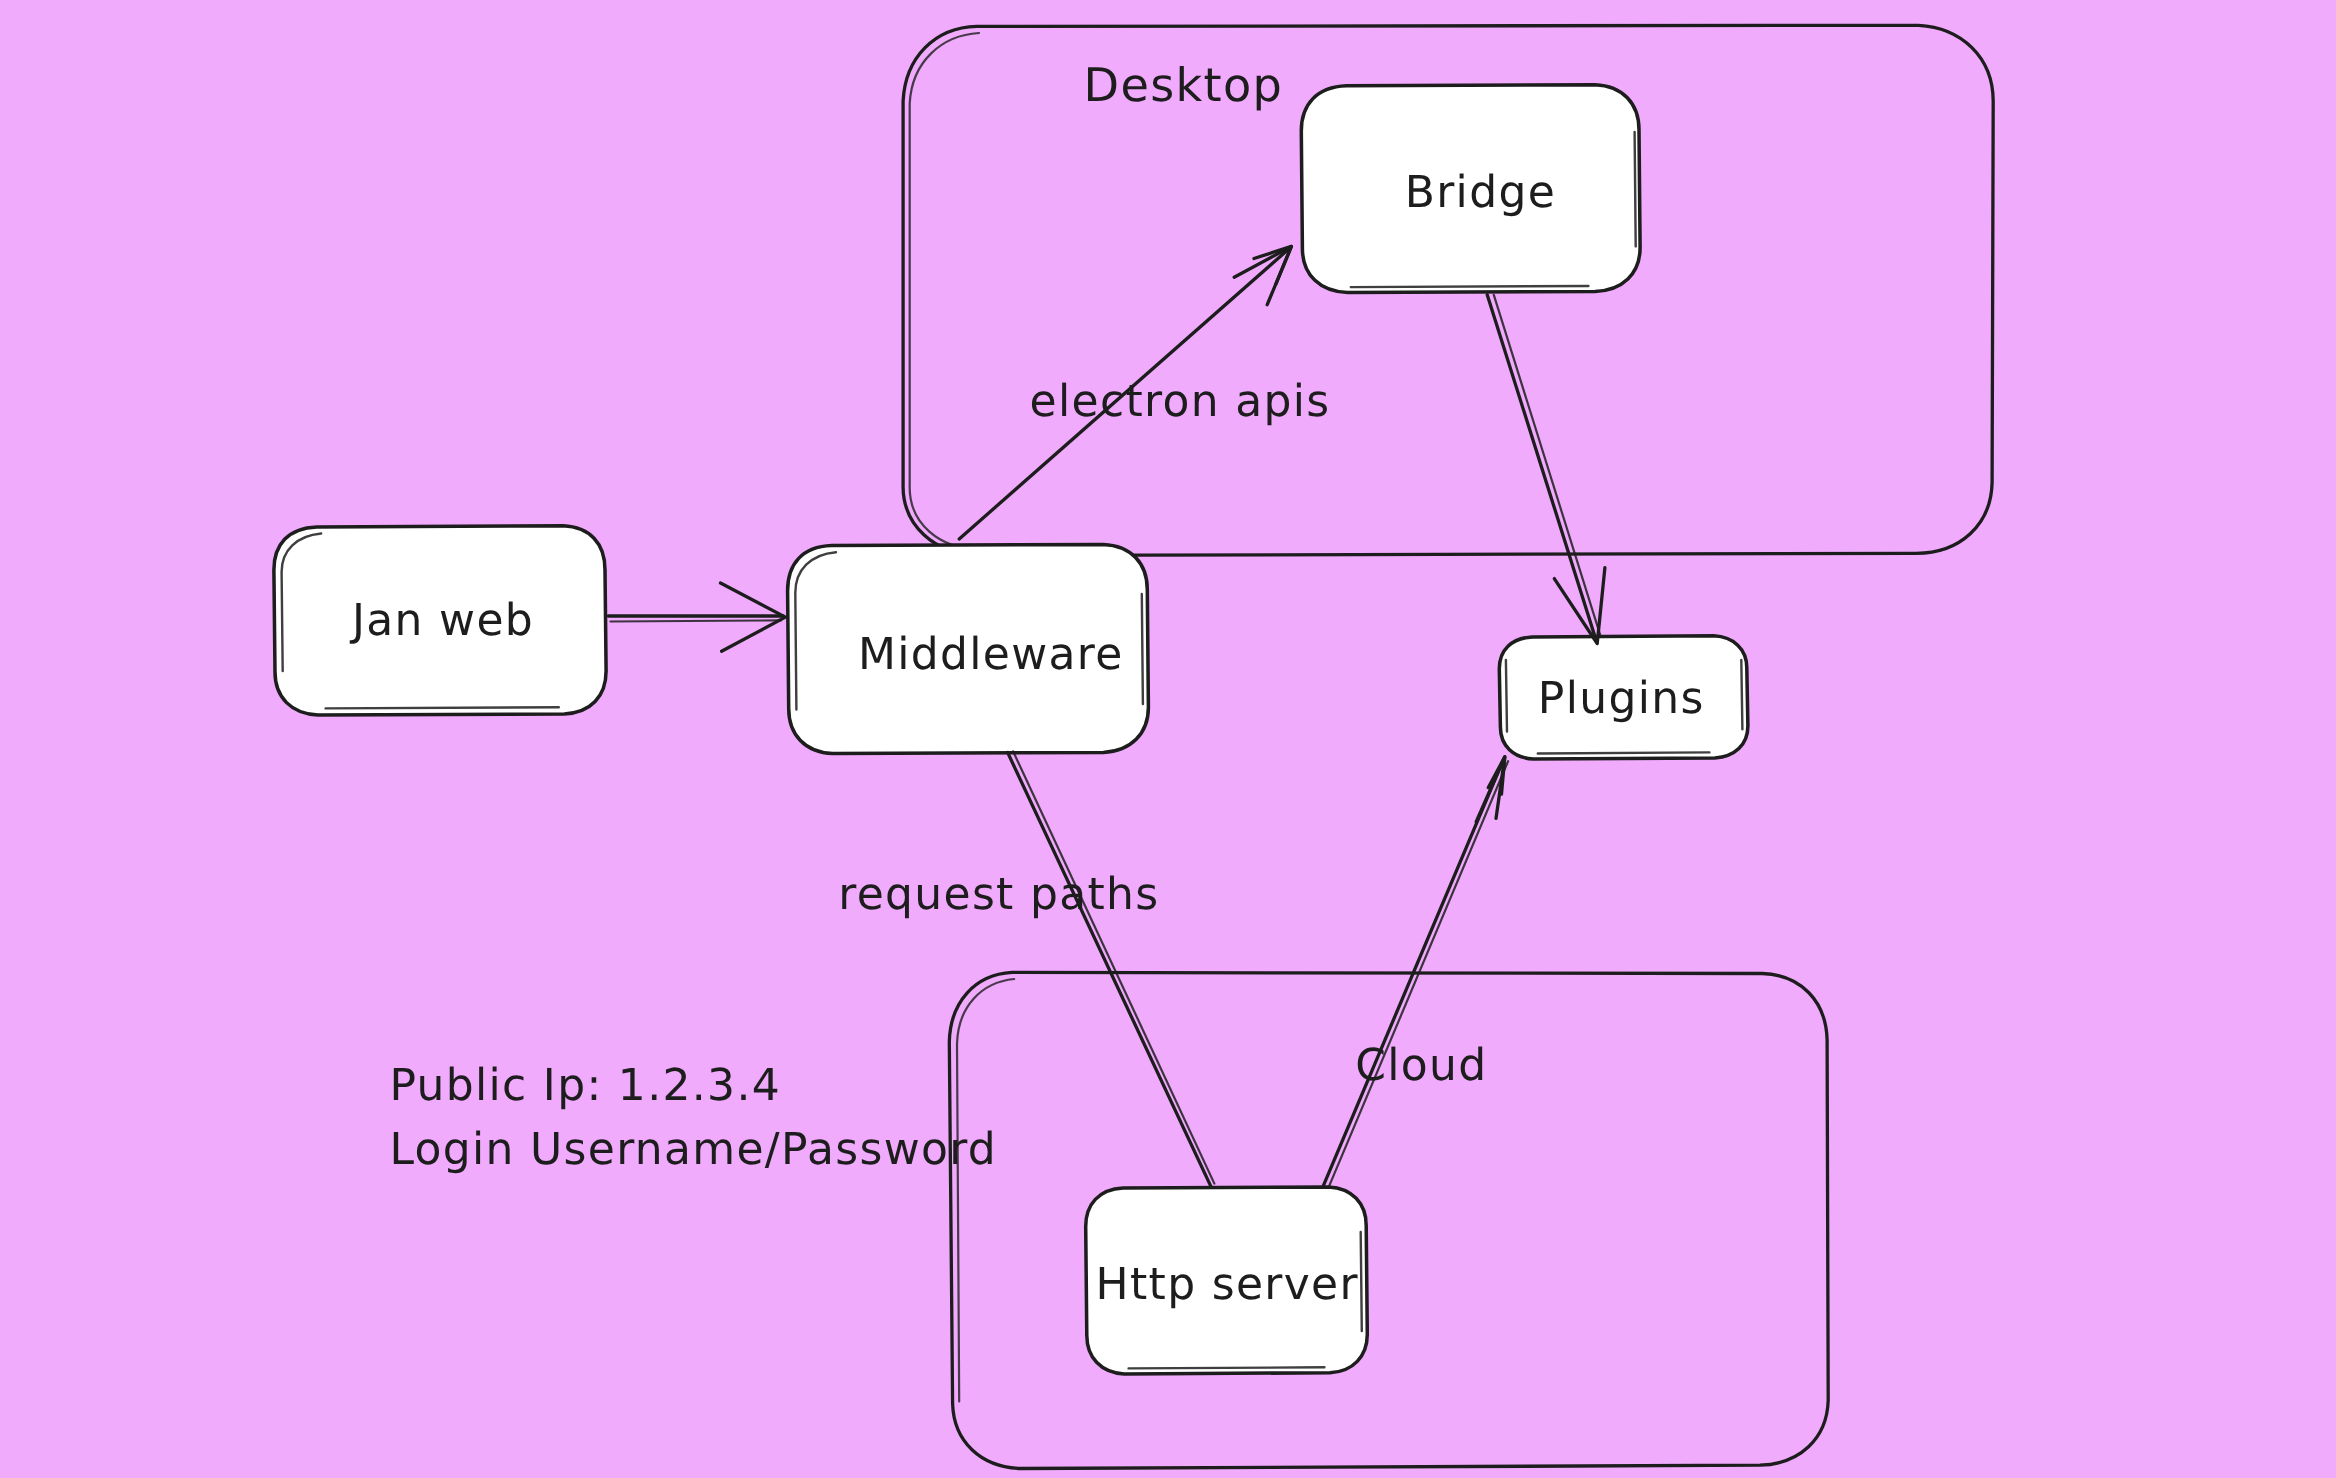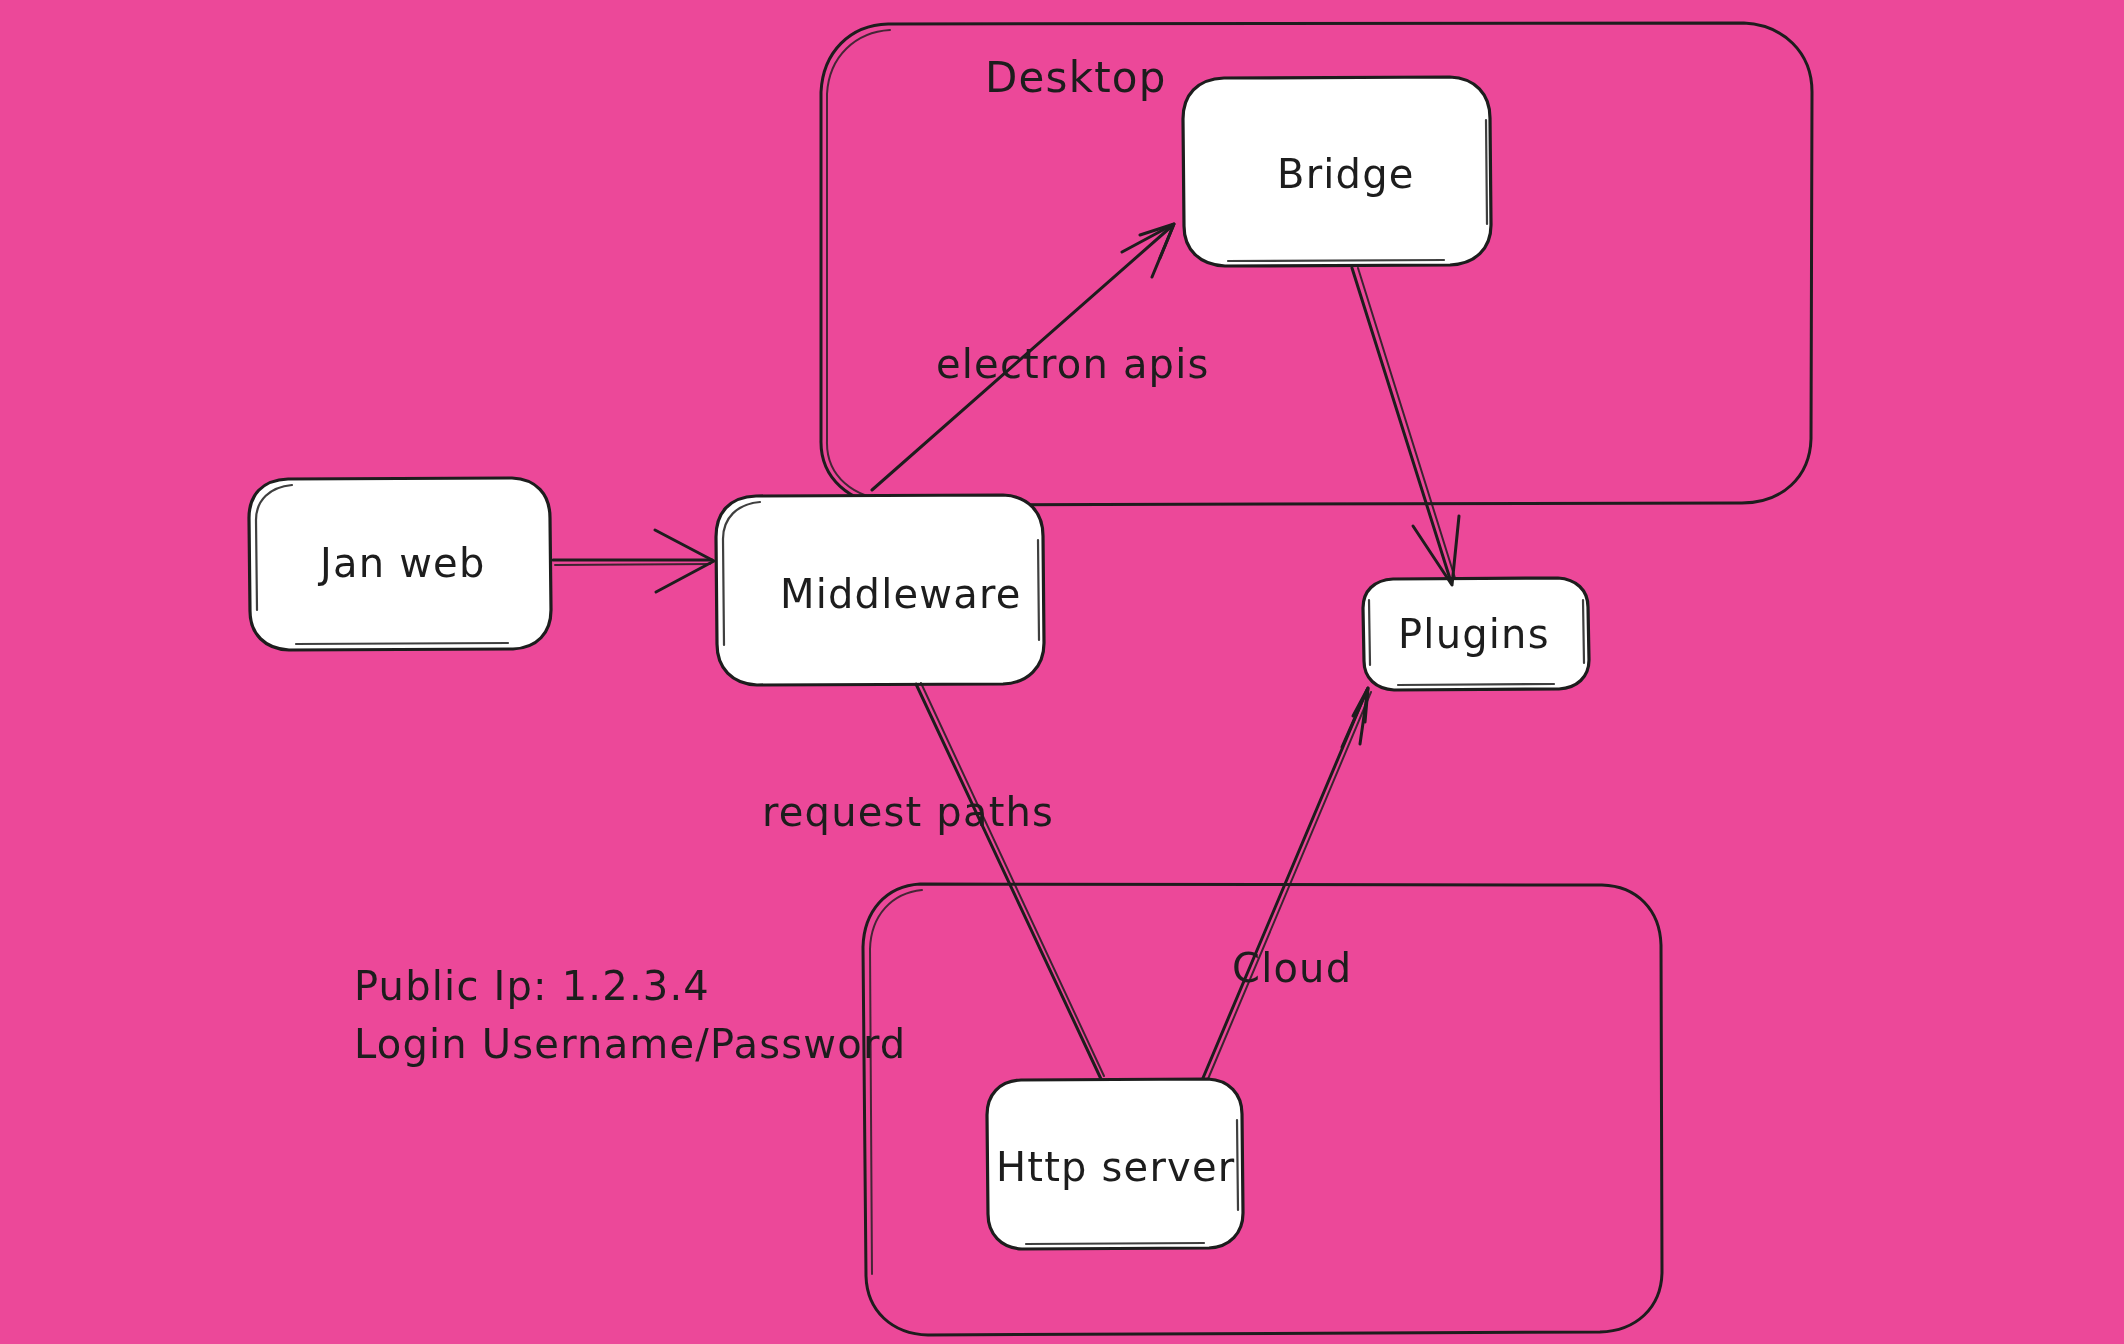--- a/index.html
+++ b/index.html
@@ -10,21 +10,21 @@
   body {
     width: 2124px;
     height: 1344px;
     overflow: hidden;
     font-family: "DejaVu Sans", sans-serif;
   }
   #canvas-root {
     position: relative;
     width: 2124px;
     height: 1344px;
-    background: #ec4899;
+    background: #f0abfc;
   }
   svg#diagram {
     position: absolute;
     top: 0;
     left: 0;
     width: 2124px;
     height: 1344px;
   }
   .hand-text {
     font-family: "DejaVu Sans", sans-serif;

